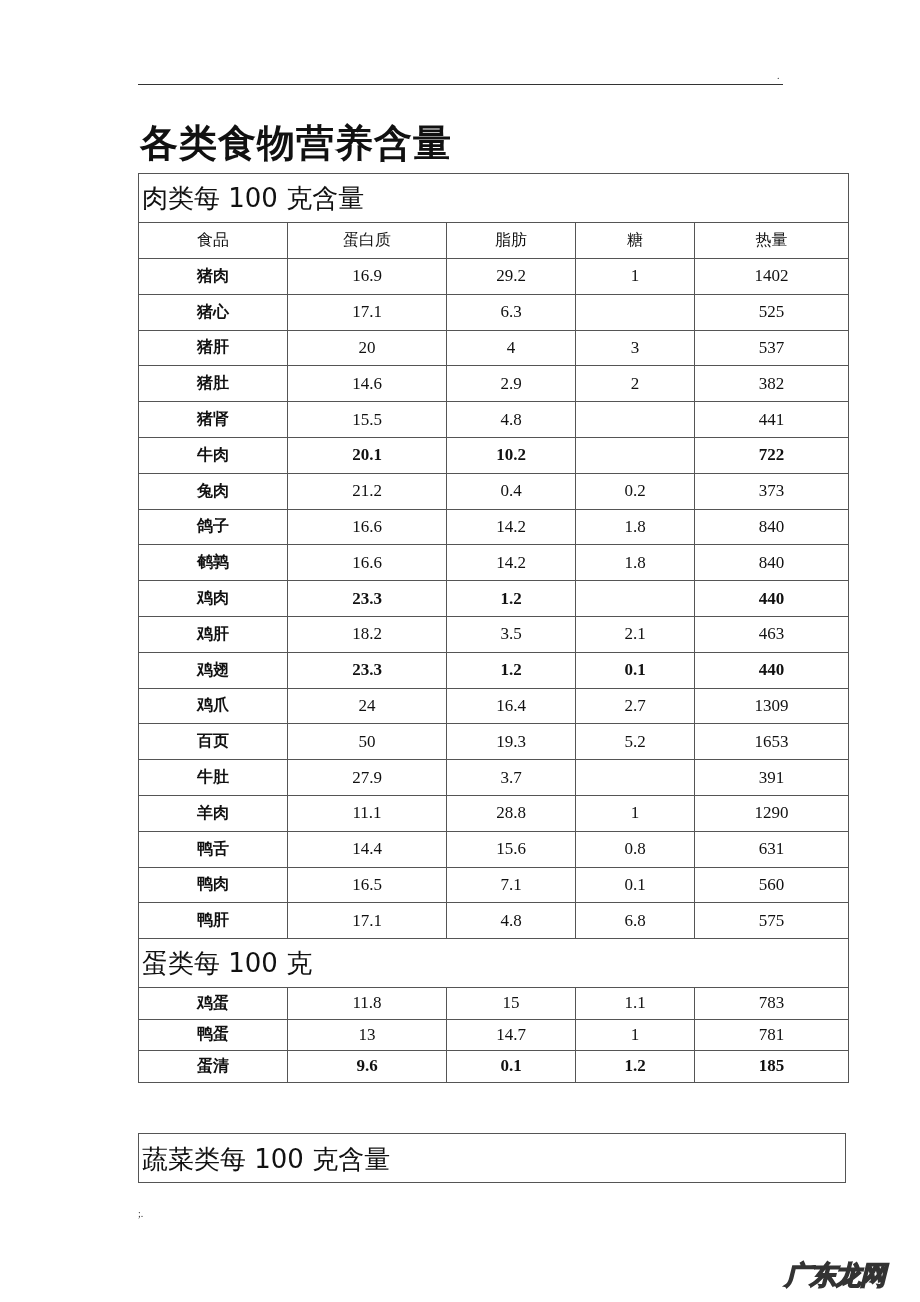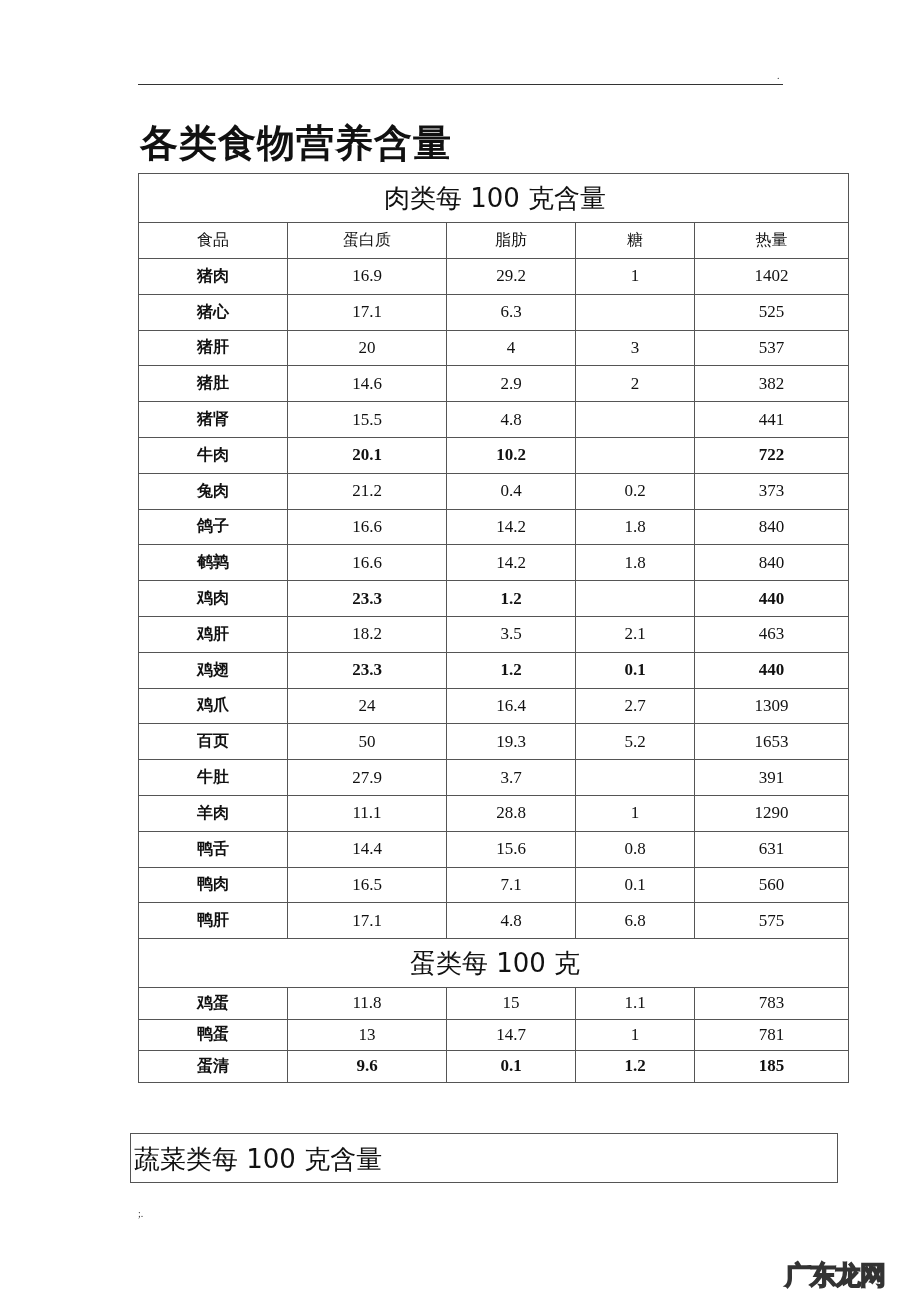--- a/index.html
+++ b/index.html
@@ -7,35 +7,35 @@
          font-family: "Liberation Serif", "DejaVu Serif", serif; color: #111; }
   .header-rule { position: absolute; left: 138px; top: 84px; width: 645px; height: 0;
                  border-top: 1.5px solid #333; }
   .header-dot { position: absolute; left: 777px; top: 70px; font-size: 10px; color: #333; }
   .doc-title { position: absolute; left: 140px; top: 118px; font-size: 38px;
                letter-spacing: 1px; font-family: "DejaVu Sans", sans-serif; font-weight: bold; color: #111; }
   table.nutri { position: absolute; left: 138px; top: 173px; width: 710px;
                 border-collapse: collapse; table-layout: fixed; }
   table.nutri td { border: 1px solid #555; text-align: center; font-size: 17px;
                    padding: 0; height: 34.8px; }
-  table.nutri tr.section td { text-align: center; font-size: 26px; height: 48px;
+  table.nutri tr.section td { text-align: left; font-size: 26px; height: 48px;
                               padding-left: 3px; font-family: "DejaVu Sans", sans-serif; margin-left: 7px; }
   table.nutri tr.section.eggs td { height: 48px; }
   table.nutri tr.hdr td { height: 35px; font-family: "DejaVu Sans", sans-serif; font-size: 16px; }
   table.nutri tr.row td.food { font-family: "DejaVu Sans", sans-serif; font-size: 16px; font-weight: bold; }
   table.nutri tr.egg td { height: 30.5px; }
   table.nutri tr.bold td { font-weight: bold; }
-  .veg-box { position: absolute; left: 130px; top: 1133px; width: 706px; height: 48px;
+  .veg-box { position: absolute; left: 138px; top: 1133px; width: 706px; height: 48px;
              border: 1px solid #555; }
   .veg-label { position: absolute; left: 3px; top: 8px; font-size: 26px;
                font-family: "DejaVu Sans", sans-serif; }
   .footer-mark { position: absolute; left: 138px; top: 1208px; font-size: 10px; color: #333; }
   .watermark { position: absolute; left: 785px; top: 1258px; font-size: 26px; font-weight: bold;
                font-family: "DejaVu Sans", sans-serif; color: #000000;
-               -webkit-text-stroke: 1.5px #333; letter-spacing: -1px; }
+               -webkit-text-stroke: 1.5px #333; letter-spacing: -1px; font-style: italic; }
 </style>
 </head>
 <body>
 
 <div class="header-dot">.</div>
 <div class="header-rule"></div>
 
 <h1 class="doc-title" style="margin:0;">各类食物营养含量</h1>
 
 <table class="nutri">

